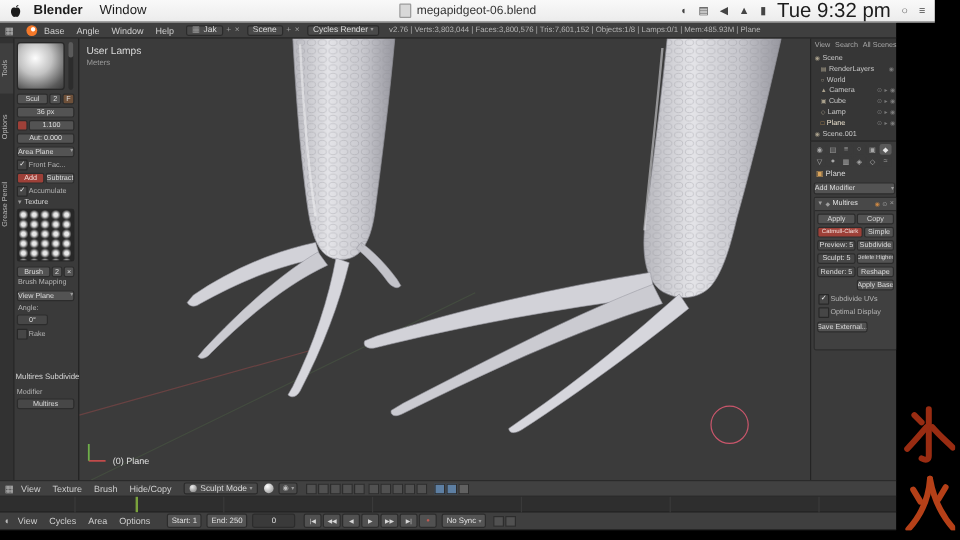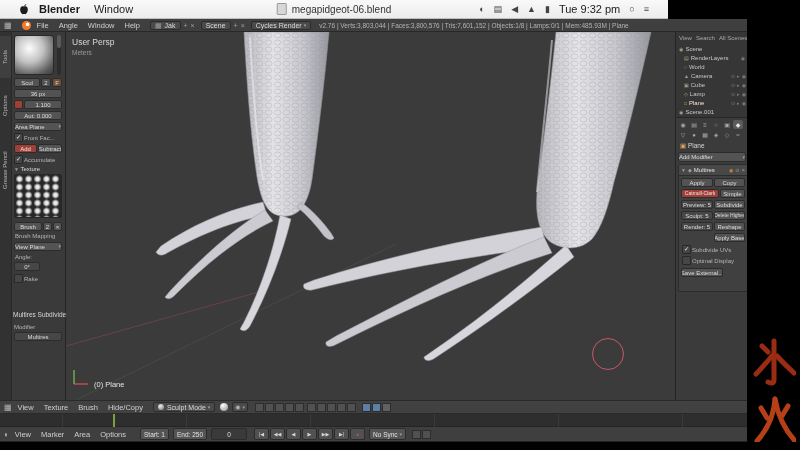--- a/index.html
+++ b/index.html
@@ -3,22 +3,22 @@
 <meta charset="utf-8">
 <style>
   html,body{margin:0;padding:0;background:#000}
   #stage{position:relative;width:800px;height:450px;background:#000;overflow:hidden;
          font-family:"Liberation Sans",sans-serif;cursor:default}
   .abs{position:absolute;box-sizing:border-box}
   .flex{display:flex;align-items:center}
   .nw{white-space:nowrap}
 
   
-  #menubar{left:0;top:0;width:668px;height:19px;background:linear-gradient(#f9f9f9,#ececec);
-           border-bottom:1px solid #bfbfbf;color:#1c1c1c;font-size:11px;display:flex;align-items:center;padding:0 19px}
+  #menubar{left:0;top:0;width:779px;height:19px;background:linear-gradient(#f9f9f9,#ececec);
+           border-bottom:1px solid #bfbfbf;color:#1c1c1c;font-size:11px;display:flex;align-items:center;padding:0 8px}
   #menubar .m{margin-right:14px}
   .macicon{color:#444;font-size:9px;margin-left:9px}
 
   
   .bbar{background:#3f3f3f;border-bottom:1px solid #282828;color:#c9c9c9;display:flex;align-items:center}
   .bmenu{font-size:7.5px;color:#cfcfcf;margin-right:10px}
   .ibox{background:#4a4a4a;border:1px solid #2b2b2b;border-radius:2px;color:#dcdcdc;
         font-size:7px;line-height:1;display:flex;align-items:center;padding:1px 4px;height:9px;box-sizing:border-box;white-space:nowrap}
   .tinybtn{color:#9f9f9f;font-size:7px;margin-left:3px}
 
@@ -99,30 +99,30 @@
     <span class="abs nw" style="left:50%;transform:translateX(-50%);font-size:10px;color:#333;display:flex;align-items:center">
       <span style="display:inline-block;width:8px;height:10px;background:#d8d8d8;border:1px solid #9a9a9a;border-radius:1px;margin-right:5px"></span>
       <span>megapidgeot-06.blend</span>
     </span>
     <span style="margin-left:auto" class="flex">
       <span class="macicon">◐</span>
       <span class="macicon">▤</span>
       <span class="macicon">◀</span>
       <span class="macicon">▲</span>
       <span class="macicon">▮</span>
-      <span class="macicon" style="font-size:11px;color:#1c1c1c">Tue 9:32 pm</span>
+      <span class="macicon" style="font-size:17px;color:#1c1c1c">Tue 9:32 pm</span>
       <span class="macicon">○</span>
       <span class="macicon">≡</span>
     </span>
   </div>
 
   <div class="abs bbar" style="left:0;top:19px;width:747px;height:13px;padding:0 4px">
     <span class="edicon">▦</span>
     <span class="blogo"></span>
-    <span class="bmenu">File</span>
+    <span class="bmenu">Base</span>
     <span class="bmenu">Angle</span>
     <span class="bmenu">Window</span>
     <span class="bmenu">Help</span>
     <span class="ibox">
       <span style="color:#9a9a9a;margin-right:3px">▦</span>
       <span>Jak</span>
     </span>
     <span class="tinybtn">+</span>
     <span class="tinybtn">×</span>
     <span class="ibox" style="margin-left:6px">
@@ -235,21 +235,21 @@
         <path d="M490,0 C484,60 476,120 471,160 C469,186 474,203 486,211 C500,219 516,217 526,207 C536,195 542,176 548,150 C562,100 575,45 585,0 Z" fill="url(#scalepat)" opacity="0.4"></path>
         <path d="M486,8 C481,65 474,125 471,160" stroke="#f0f0f3" stroke-width="2" fill="none" opacity="0.5"></path>
       </g>
 
       <g>
         <line x1="8" y1="352" x2="22" y2="352" stroke="#c24b4b" stroke-width="1.5"></line>
         <line x1="8" y1="352" x2="8" y2="338" stroke="#6fae4a" stroke-width="1.5"></line>
       </g>
     </svg>
 
-    <span class="abs nw" style="left:6px;top:5px;font-size:8.5px;color:#d9d9d9">User Persp</span>
+    <span class="abs nw" style="left:6px;top:5px;font-size:8.5px;color:#d9d9d9">User Lamps</span>
     <span class="abs nw" style="left:6px;top:17px;font-size:6.5px;color:#9a9a9a">Meters</span>
     <span class="abs nw" style="left:28px;top:348px;font-size:7.5px;color:#e2e2e2">(0) Plane</span>
     <div id="brushring" class="abs"></div>
   </div>
 
   <div id="outliner" class="abs">
     <div class="orow" style="top:1px;color:#a8a8a8">
       <span style="margin:0 4px 0 3px">View</span>
       <span style="margin-right:4px">Search</span>
       <span>All Scenes</span>
@@ -417,21 +417,21 @@
     <span class="tick" style="left:310px"></span>
       <span class="tick" style="left:434px"></span>
     <span class="tick" style="left:558px"></span>
       <span class="tick" style="left:682px"></span>
     <span id="framleline"></span>
   </div>
 
   <div id="tlbar" class="abs">
     <span class="edicon">◐</span>
     <span class="bmenu">View</span>
-    <span class="bmenu">Marker</span>
+    <span class="bmenu">Cycles</span>
     <span class="bmenu">Area</span>
     <span class="bmenu">Options</span>
     <span class="tfield">Start: 1</span>
     <span class="tfield">End: 250</span>
     <span class="tfield" style="background:#3a3a3a;width:28px">0</span>
     <span class="flex" style="margin-left:6px">
       <span class="tbtn">|◀</span>
       <span class="tbtn">◀◀</span>
       <span class="tbtn">◀</span>
       <span class="tbtn">▶</span>

